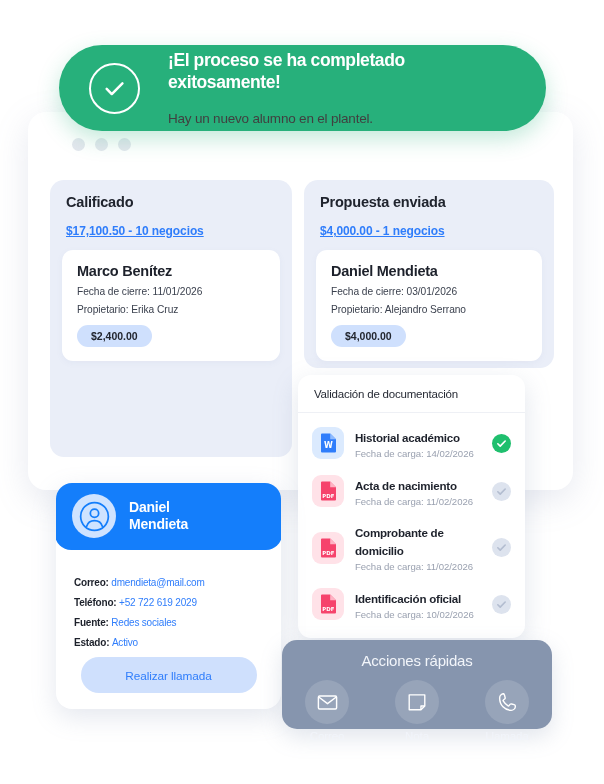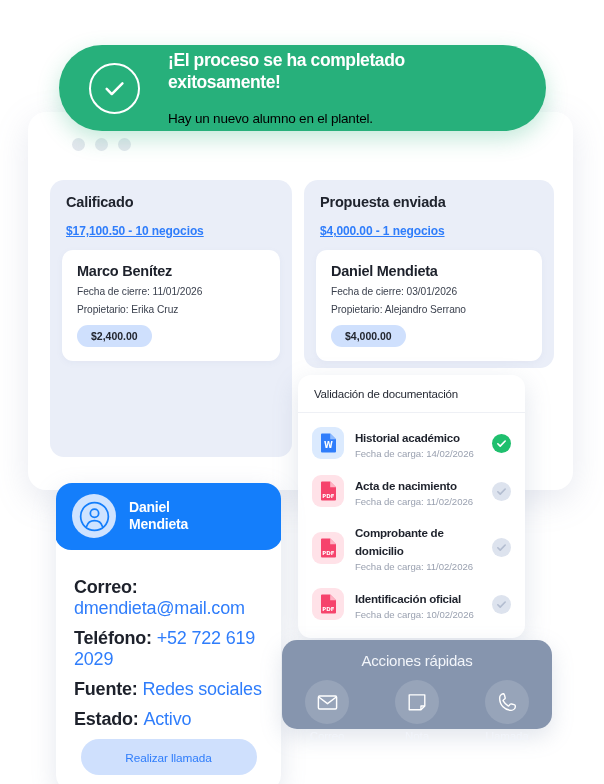--- a/index.html
+++ b/index.html
@@ -45,21 +45,21 @@
   
   .toast{
     position:absolute;left:59px;top:45px;width:487px;height:86px;
     background:#27b07b;border-radius:43px;
     display:flex;align-items:center;gap:28px;padding:0 30px;box-sizing:border-box;
     box-shadow:0 8px 22px rgba(39,176,123,.28);
   }
   .toast-check{width:47px;height:47px;border-radius:50%;border:2.6px solid #ffffff;
     display:flex;align-items:center;justify-content:center;flex:0 0 auto;}
   .toast-t1{color:#ffffff;font-size:17.5px;font-weight:700;letter-spacing:-.4px;line-height:1.25;}
-  .toast-t2{color:#000000;font-size:13.5px;font-weight:400;letter-spacing:-.2px;margin-top:17px;}
+  .toast-t2{color:#404040;font-size:13.5px;font-weight:400;letter-spacing:-.2px;margin-top:17px;}
 
   
   .docs{
     position:absolute;left:298px;top:375px;width:227px;
     background:#ffffff;border-radius:13px;
     box-shadow:0 8px 26px rgba(120,135,170,.22);
     overflow:hidden;
   }
   .docs-head{
     padding:13px 16px 12px 16px;font-size:11.5px;color:#272b35;font-weight:400;
@@ -85,21 +85,21 @@
     overflow:hidden;padding-bottom:16px;
   }
   .contact-top{
     background:#147efb;border-radius:16px;height:68px;margin:-1px -1px 10px -1px;
     display:flex;align-items:center;gap:13px;padding:0 17px;box-sizing:border-box;
   }
   .avatar{width:44px;height:44px;border-radius:50%;background:#cfe3ff;flex:0 0 auto;
     display:flex;align-items:center;justify-content:center;}
   .contact-name{color:#ffffff;font-size:14px;font-weight:600;line-height:1.18;letter-spacing:-.2px;}
   .contact-fields{padding:17px 18px 0 18px;}
-  .cf{font-size:18px;margin-bottom:9px;color:#1d212b;font-weight:600;letter-spacing:-.2px;}
+  .cf{font-size:10px;margin-bottom:9px;color:#1d212b;font-weight:600;letter-spacing:-.2px;}
   .cf .v{color:#2f7dfb;font-weight:400;}
   .call-btn{
     display:block;margin:8px auto 0 auto;width:176px;height:36px;line-height:36px;
     background:#cfe0fd;color:#2f7dfb;border-radius:20px;font-size:11.8px;font-weight:400;letter-spacing:-.1px;
     border:none;cursor:pointer;font-family:inherit;
   }
 
   
   .quick{
     position:absolute;left:282px;top:640px;width:270px;height:89px;

